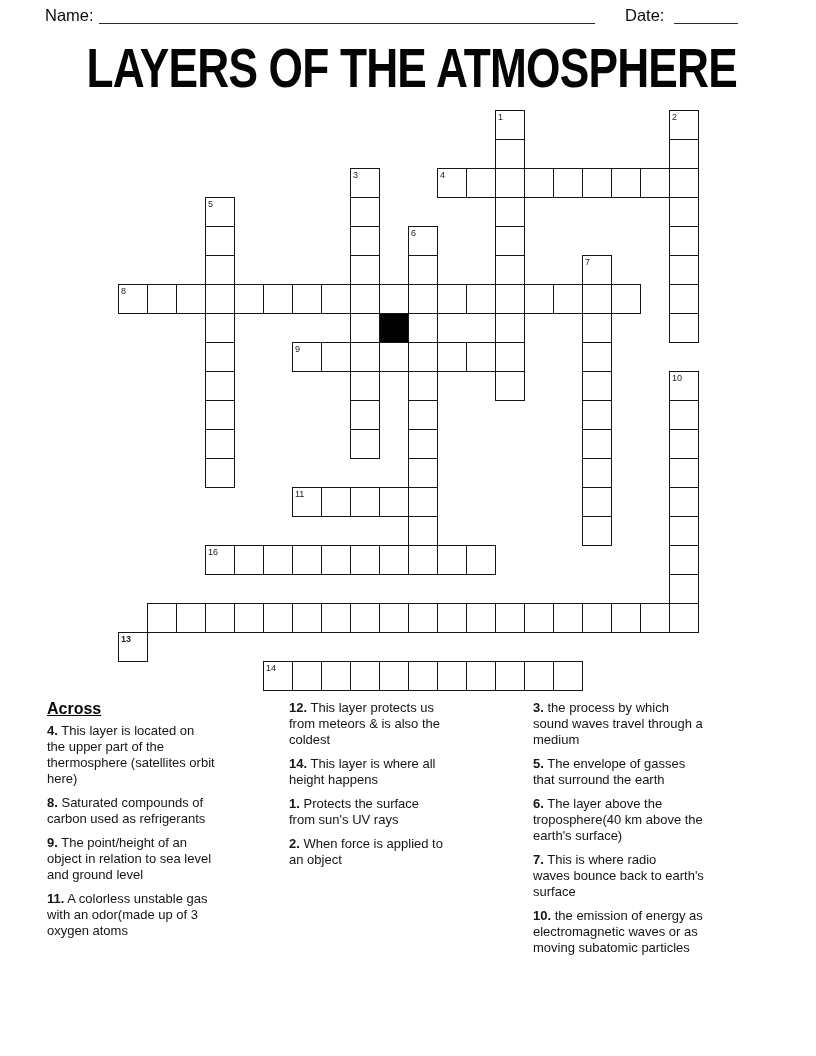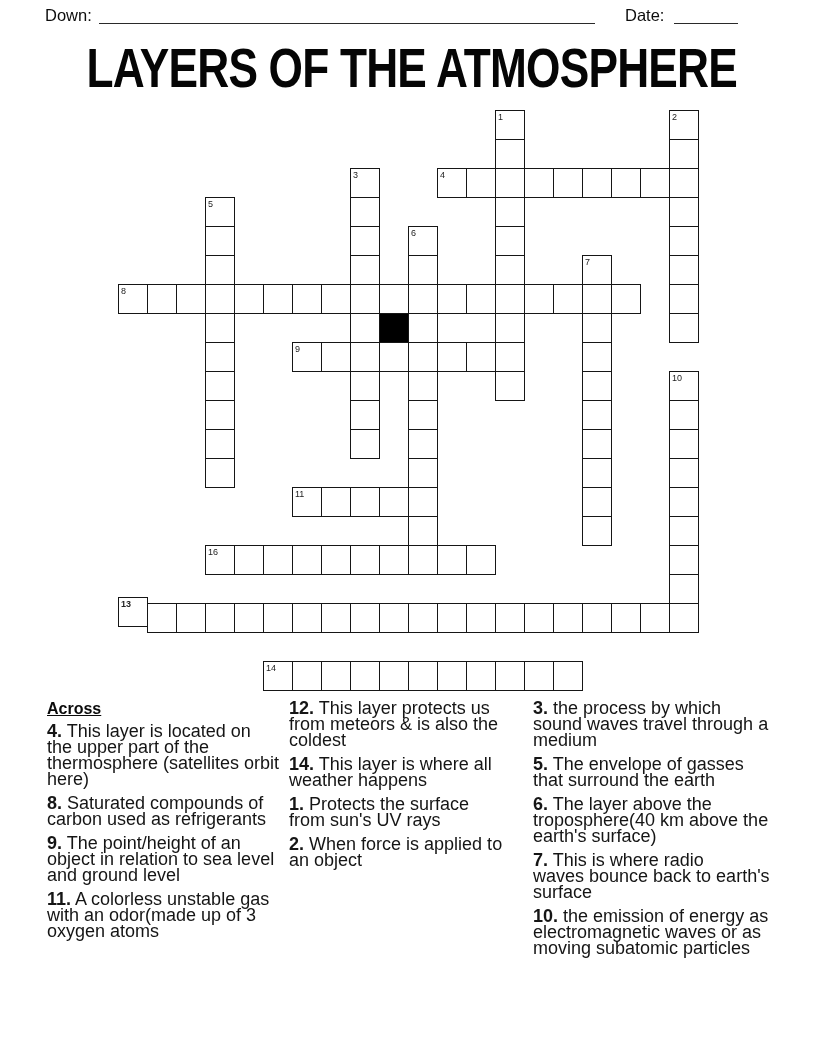--- a/index.html
+++ b/index.html
@@ -26,30 +26,30 @@
   .cell.black { background: #000; }
   .cell .num { position: absolute; top: 0.5px; left: 2px; font-size: 9px; line-height: 10px; color: #222; }
 
   
   .clues { position: absolute; left: 0; top: 700px; width: 816px; }
   .clue-col { position: absolute; top: 0; }
   #clue-col-1 { left: 47px;  width: 250px; }
   #clue-col-2 { left: 289px; width: 240px; }
   #clue-col-3 { left: 533px; width: 272px; }
   .clue-heading { font-size: 16px; font-weight: 700; text-decoration: underline; line-height: 17px; margin-bottom: 6px; color: #0a0a0a; }
-  .clue { font-size: 18px; line-height: 16px; margin-bottom: 8px; color: #151515; }
+  .clue { font-size: 13px; line-height: 16px; margin-bottom: 8px; color: #151515; }
   .clue .clue-num { font-weight: 700; }
   .clue .clue-text { white-space: pre-line; }
 </style>
 </head>
 <body>
 
 <div class="page">
 
-  <span class="hdr-label" id="name-label">Down:</span>
+  <span class="hdr-label" id="name-label">Name:</span>
   <span class="blank" id="name-blank"></span>
   <span class="hdr-label" id="date-label">Date:</span>
   <span class="blank" id="date-blank"></span>
 
   <div class="title-wrap">
     <span class="title">LAYERS OF THE ATMOSPHERE</span>
   </div>
 
   <div id="grid">
       <div class="cell" style="left: 319px; top: 58px;">
@@ -105,21 +105,21 @@
       </div>
       <div class="cell" style="left: 116px; top: 435px;"></div>
       <div class="cell" style="left: 145px; top: 435px;"></div>
       <div class="cell" style="left: 174px; top: 435px;"></div>
       <div class="cell" style="left: 203px; top: 435px;"></div>
       <div class="cell" style="left: 232px; top: 435px;"></div>
       <div class="cell" style="left: 261px; top: 435px;"></div>
       <div class="cell" style="left: 290px; top: 435px;"></div>
       <div class="cell" style="left: 319px; top: 435px;"></div>
       <div class="cell" style="left: 348px; top: 435px;"></div>
-      <div class="cell" style="left: 0px; top: 487px; font-weight: bold;">
+      <div class="cell" style="left: 0px; top: 522px; font-weight: bold;">
         <span class="num">13</span>
       </div>
       <div class="cell" style="left: 29px; top: 493px;"></div>
       <div class="cell" style="left: 58px; top: 493px;"></div>
       <div class="cell" style="left: 87px; top: 493px;"></div>
       <div class="cell" style="left: 116px; top: 493px;"></div>
       <div class="cell" style="left: 145px; top: 493px;"></div>
       <div class="cell" style="left: 174px; top: 493px;"></div>
       <div class="cell" style="left: 203px; top: 493px;"></div>
       <div class="cell" style="left: 232px; top: 493px;"></div>
@@ -234,21 +234,21 @@
 and ground level</span></p>
         <p class="clue"><b class="clue-num">11.</b> <span class="clue-text">A colorless unstable gas
 with an odor(made up of 3
 oxygen atoms</span></p>
       </div>
     <div class="clue-col" id="clue-col-2">
         <p class="clue"><b class="clue-num">12.</b> <span class="clue-text">This layer protects us
 from meteors &amp; is also the
 coldest</span></p>
         <p class="clue"><b class="clue-num">14.</b> <span class="clue-text">This layer is where all
-weather happens</span></p>
+height happens</span></p>
         <p class="clue"><b class="clue-num">1.</b> <span class="clue-text">Protects the surface
 from sun's UV rays</span></p>
         <p class="clue"><b class="clue-num">2.</b> <span class="clue-text">When force is applied to
 an object</span></p>
       </div>
     <div class="clue-col" id="clue-col-3">
         <p class="clue"><b class="clue-num">3.</b> <span class="clue-text">the process by which
 sound waves travel through a
 medium</span></p>
         <p class="clue"><b class="clue-num">5.</b> <span class="clue-text">The envelope of gasses

